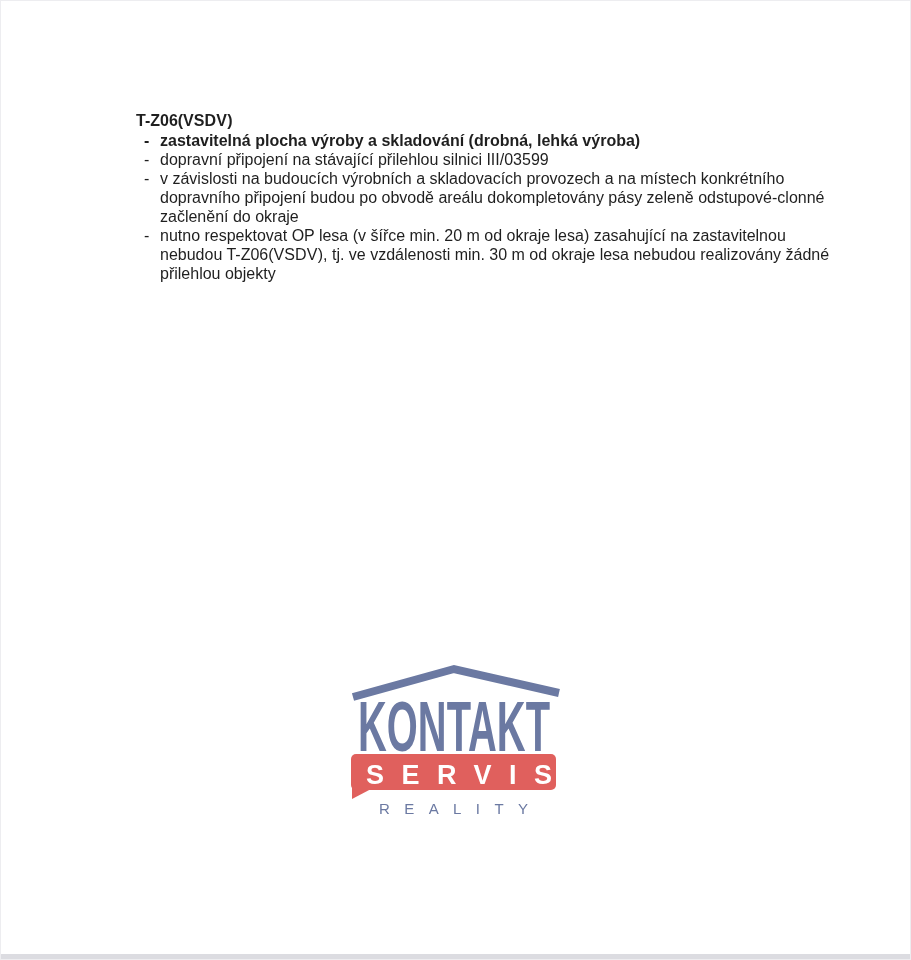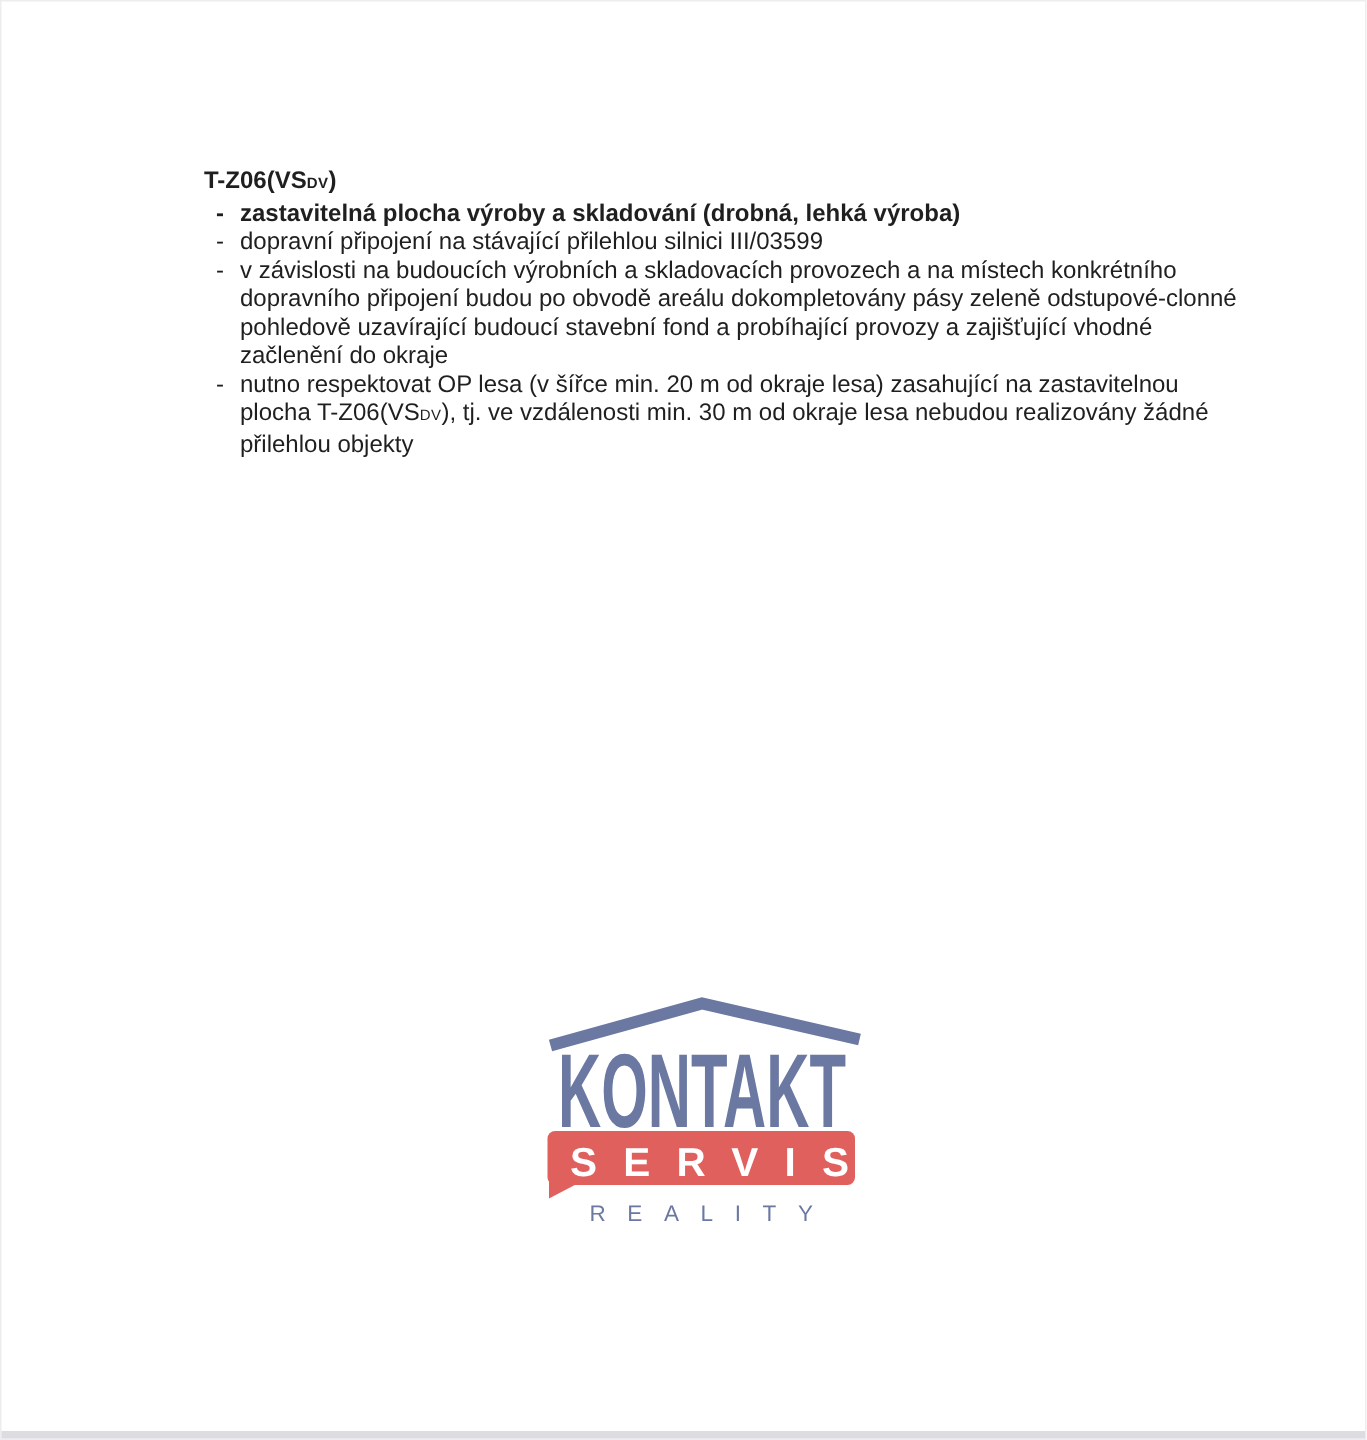--- a/index.html
+++ b/index.html
@@ -14,29 +14,29 @@
   .bottom-edge{
     position:absolute;left:0;right:0;bottom:0;height:5px;background:#dcdce1;
   }
   
   .doc{
     position:absolute;left:135px;top:110px;width:710px;
     color:#1f1f1f;font-size:16px;line-height:19px;
     -webkit-font-smoothing:antialiased;
   }
   .heading{font-weight:bold;white-space:nowrap;}
-  .sc{font-size:10px;letter-spacing:.3px;}
+  .sc{font-size:16px;letter-spacing:.3px;}
   .bullets{margin-top:1px;}
   .bullet{display:flex;align-items:flex-start;}
   .bullet .marker{flex:none;width:16px;padding-left:8px;}
   .bullet.bold .marker,.bullet.bold .content{font-weight:bold;}
   .content{flex:1;}
   .line{white-space:nowrap;}
   
-  .logo{position:absolute;left:352px;top:657px;width:230px;height:160px;}
+  .logo{position:absolute;left:338px;top:657px;width:230px;height:160px;}
   .logo svg{display:block;}
 </style>
 </head>
 <body>
 
 <div class="page">
 
   <div class="doc">
     <div class="heading">
       <span>T-Z06(VS</span><span class="sc">DV</span><span>)</span>
@@ -52,29 +52,28 @@
           <span class="marker">-</span>
           <div class="content">
             <div class="line"><span>dopravní připojení na stávající přilehlou silnici III/03599</span></div>
           </div>
         </div>
         <div class="bullet">
           <span class="marker">-</span>
           <div class="content">
             <div class="line"><span>v závislosti na budoucích výrobních a skladovacích provozech a na místech konkrétního</span></div>
             <div class="line"><span>dopravního připojení budou po obvodě areálu dokompletovány pásy zeleně odstupové-clonné</span></div>
-            <div class="line"><span>pohledově uzavírající budoucí stavební fond a probíhající provozy a zajišťující vhodné</span></div>
             <div class="line"><span>začlenění do okraje</span></div>
           </div>
         </div>
         <div class="bullet">
           <span class="marker">-</span>
           <div class="content">
             <div class="line"><span>nutno respektovat OP lesa (v šířce min. 20 m od okraje lesa) zasahující na zastavitelnou</span></div>
-            <div class="line"><span>plocha T-Z06(VS</span><span class="sc">DV</span><span>), tj. ve vzdálenosti min. 30 m od okraje lesa nebudou realizovány žádné</span></div>
+            <div class="line"><span>nebudou T-Z06(VS</span><span class="sc">DV</span><span>), tj. ve vzdálenosti min. 30 m od okraje lesa nebudou realizovány žádné</span></div>
             <div class="line"><span>přilehlou objekty</span></div>
           </div>
         </div>
       </div>
   </div>
 
   <div class="logo">
     <svg width="230" height="160" viewBox="0 0 230 160" xmlns="http://www.w3.org/2000/svg">
       <polyline points="14,39 115,11 220,35" fill="none" stroke-width="8" stroke-linejoin="miter" stroke="#6b79a2"></polyline>
       <text x="19" y="93" font-size="70" font-weight="bold" font-family="Liberation Sans, sans-serif" textLength="192" lengthAdjust="spacingAndGlyphs" fill="#6b79a2">KONTAKT</text>

